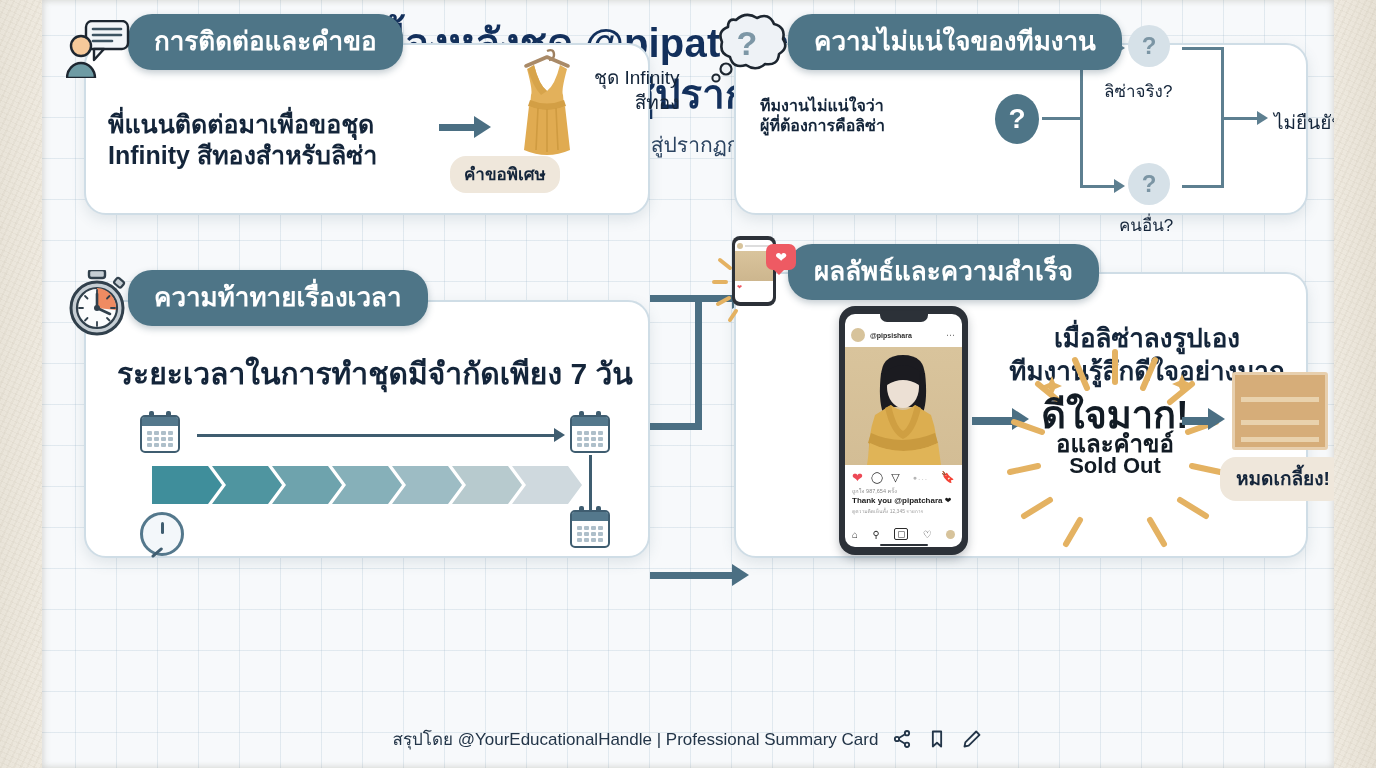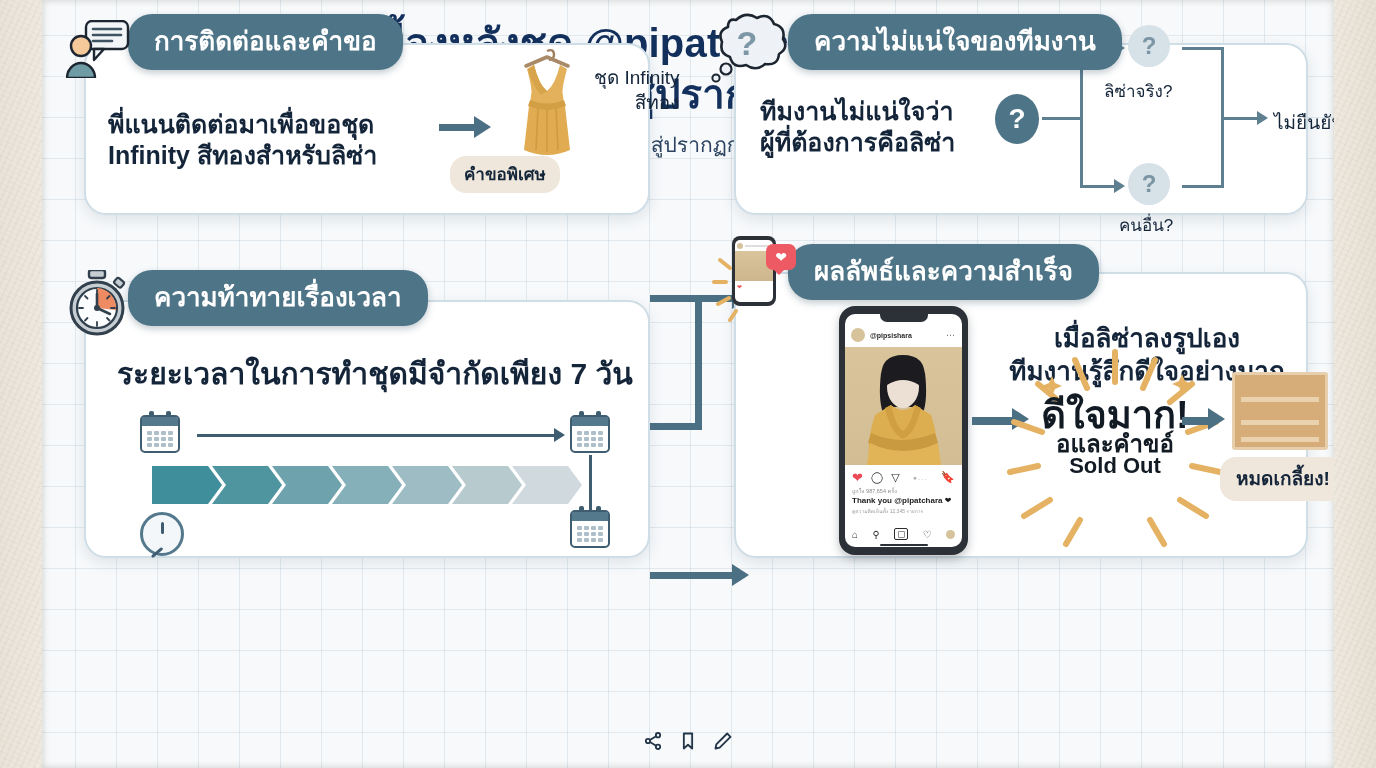--- a/index.html
+++ b/index.html
@@ -229,21 +229,21 @@
       <text x="37" y="43" font-family="Liberation Sans, sans-serif" font-size="34" font-weight="bold" fill="#7d97a6" text-anchor="middle">?</text>
       <circle cx="16" cy="57" r="5.5" fill="#eef2f6" stroke="#1d2630" stroke-width="2.2"></circle>
       <circle cx="6" cy="66" r="3.6" fill="#eef2f6" stroke="#1d2630" stroke-width="2"></circle>
     </svg>
   </div>
 
   <div class="pill" style="left:746px;top:14px;">
     <span>ความไม่แน่ใจของทีมงาน</span>
   </div>
 
-  <div class="body-text" style="left:718px;top:96px;width:270px;font-size:25px;">
+  <div class="body-text" style="left:718px;top:96px;width:270px;font-size:16px;">
     <div>ทีมงานไม่แน่ใจว่า</div>
     <div>ผู้ที่ต้องการคือลิซ่า</div>
   </div>
 
   <div class="qcircle" style="left:953px;top:94px;width:44px;height:50px;background:#4e7587;font-size:28px;">
     <span>?</span>
   </div>
   <div class="thin-line" style="left:1000px;top:117px;width:40px;height:3px;"></div>
   <div class="thin-line" style="left:1038px;top:47px;width:3px;height:141px;"></div>
   <div class="thin-line" style="left:1038px;top:47px;width:38px;height:3px;"></div>
@@ -496,20 +496,21 @@
     <div class="sh" style="top:22px;"></div>
     <div class="sh" style="top:45px;"></div>
     <div class="sh" style="bottom:5px;"></div>
   </div>
 
   <div class="tag-chip" style="left:1178px;top:457px;font-size:19px;padding:6px 16px 8px;">
     <span>หมดเกลี้ยง!</span>
   </div>
 
   <div class="footer">
+    <span>สรุปโดย @YourEducationalHandle | Professional Summary Card</span>
     <span class="ficon">
       <svg viewBox="0 0 24 24" width="20" height="20" fill="none" stroke="#233548" stroke-width="2.2" stroke-linecap="round">
         <circle cx="18" cy="5" r="2.6"></circle>
           <circle cx="6" cy="12" r="2.6"></circle>
           <circle cx="18" cy="19" r="2.6"></circle>
         <line x1="8.3" y1="10.8" x2="15.7" y2="6.3"></line>
           <line x1="8.3" y1="13.2" x2="15.7" y2="17.7"></line>
       </svg>
     </span>
     <span class="ficon">

